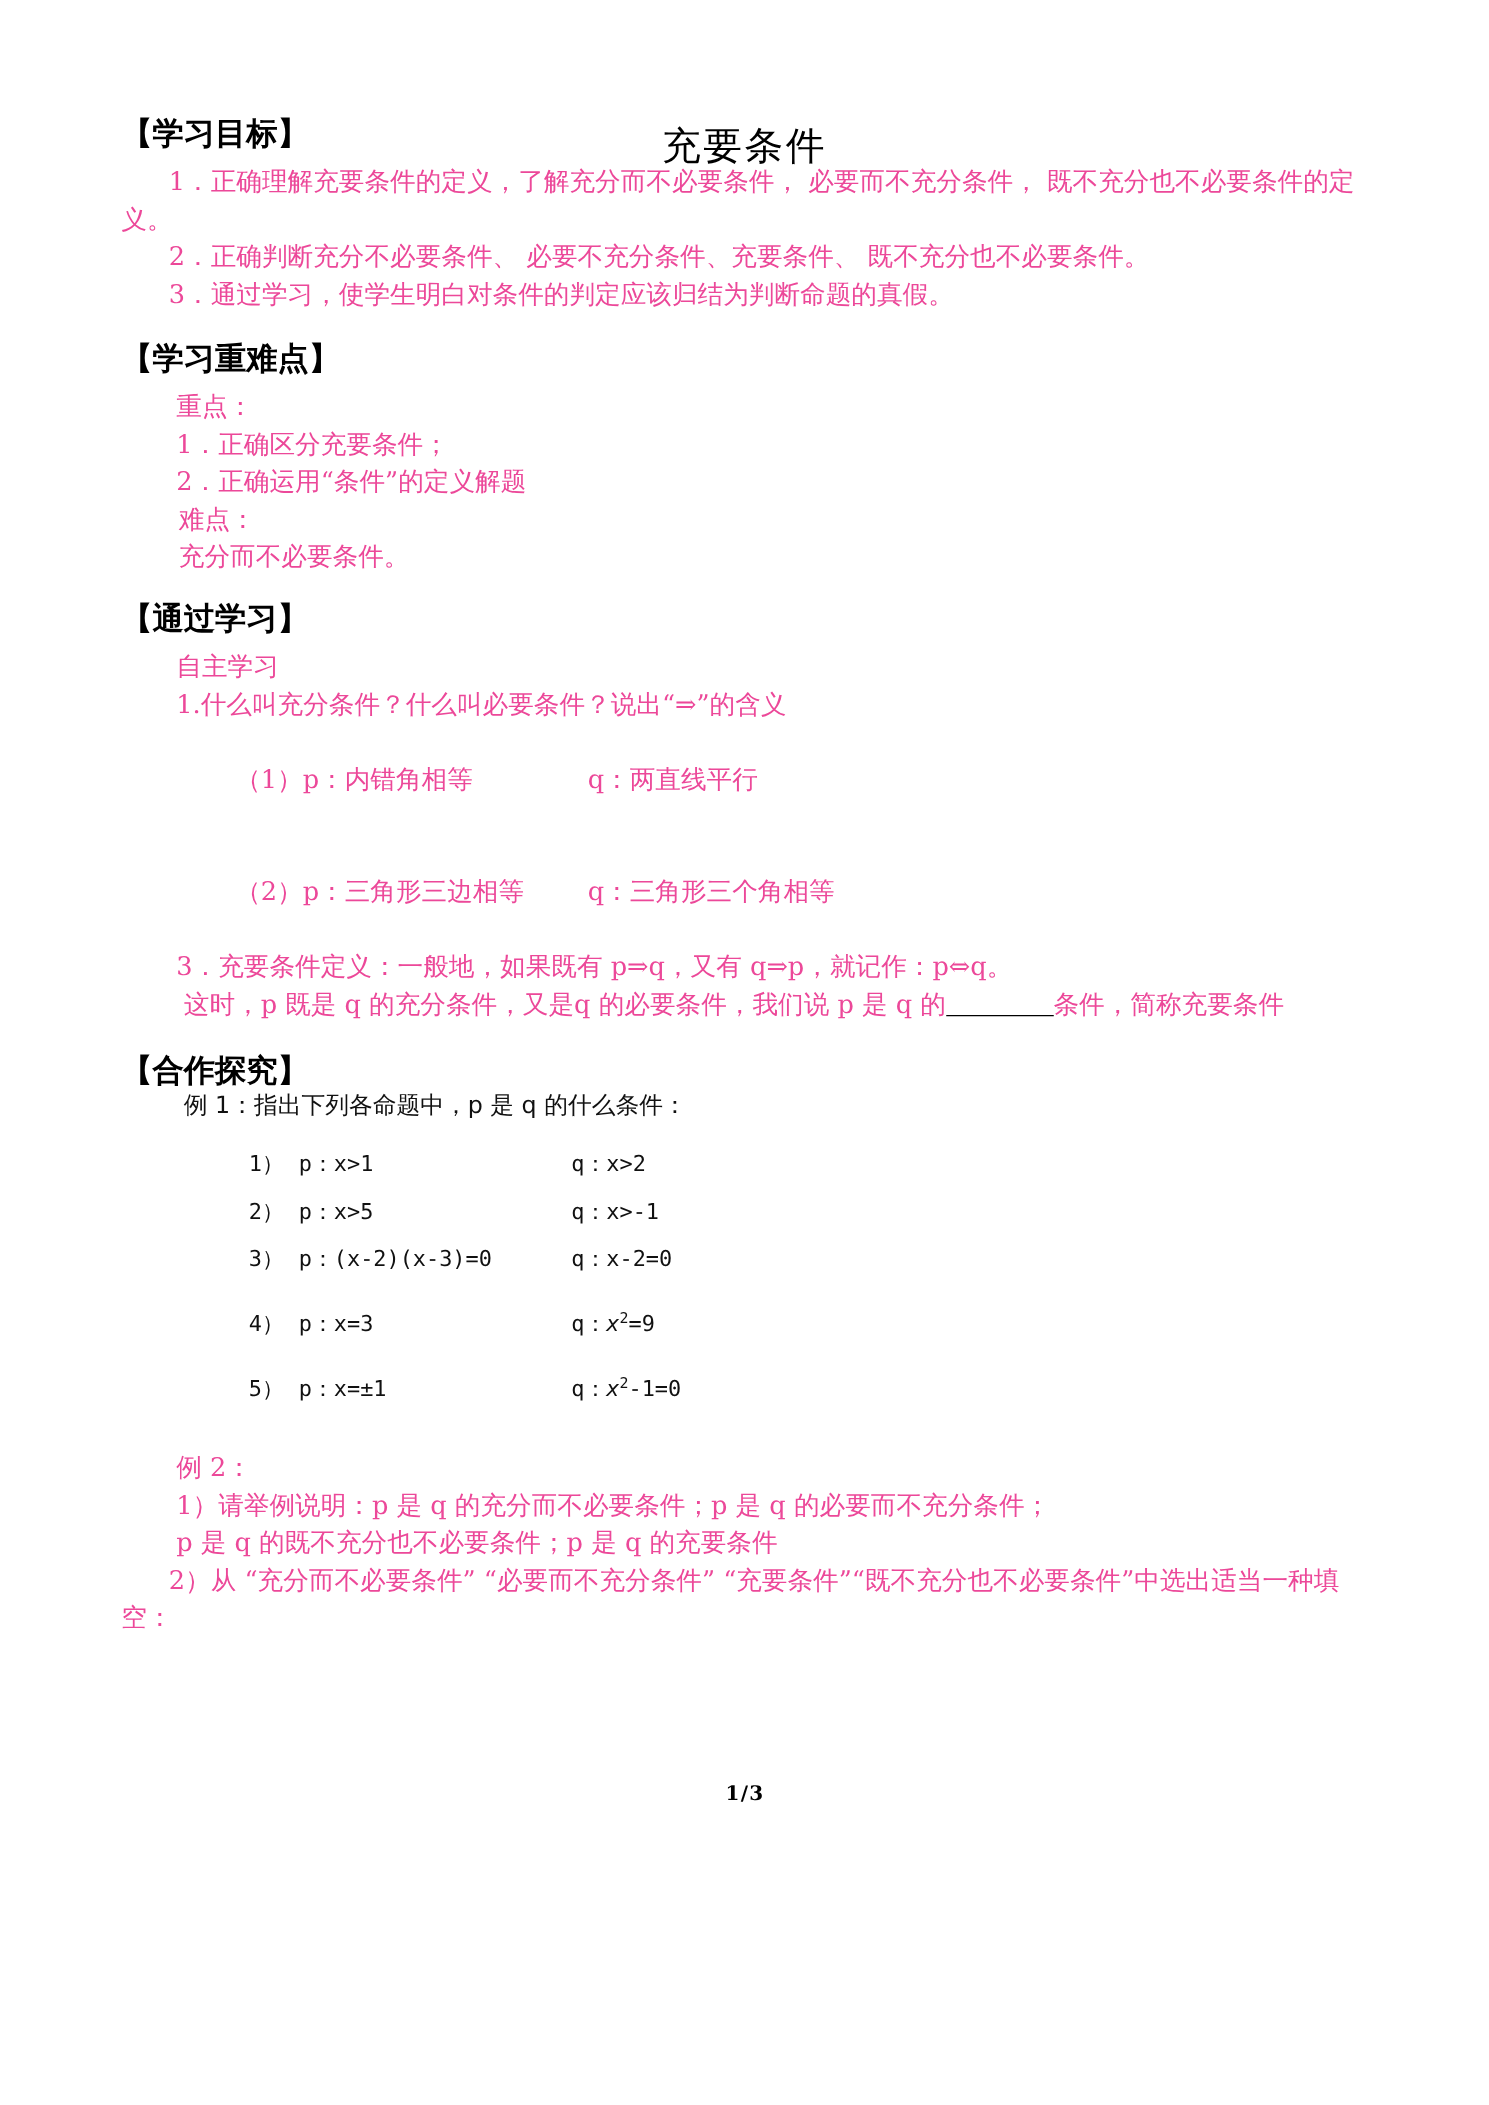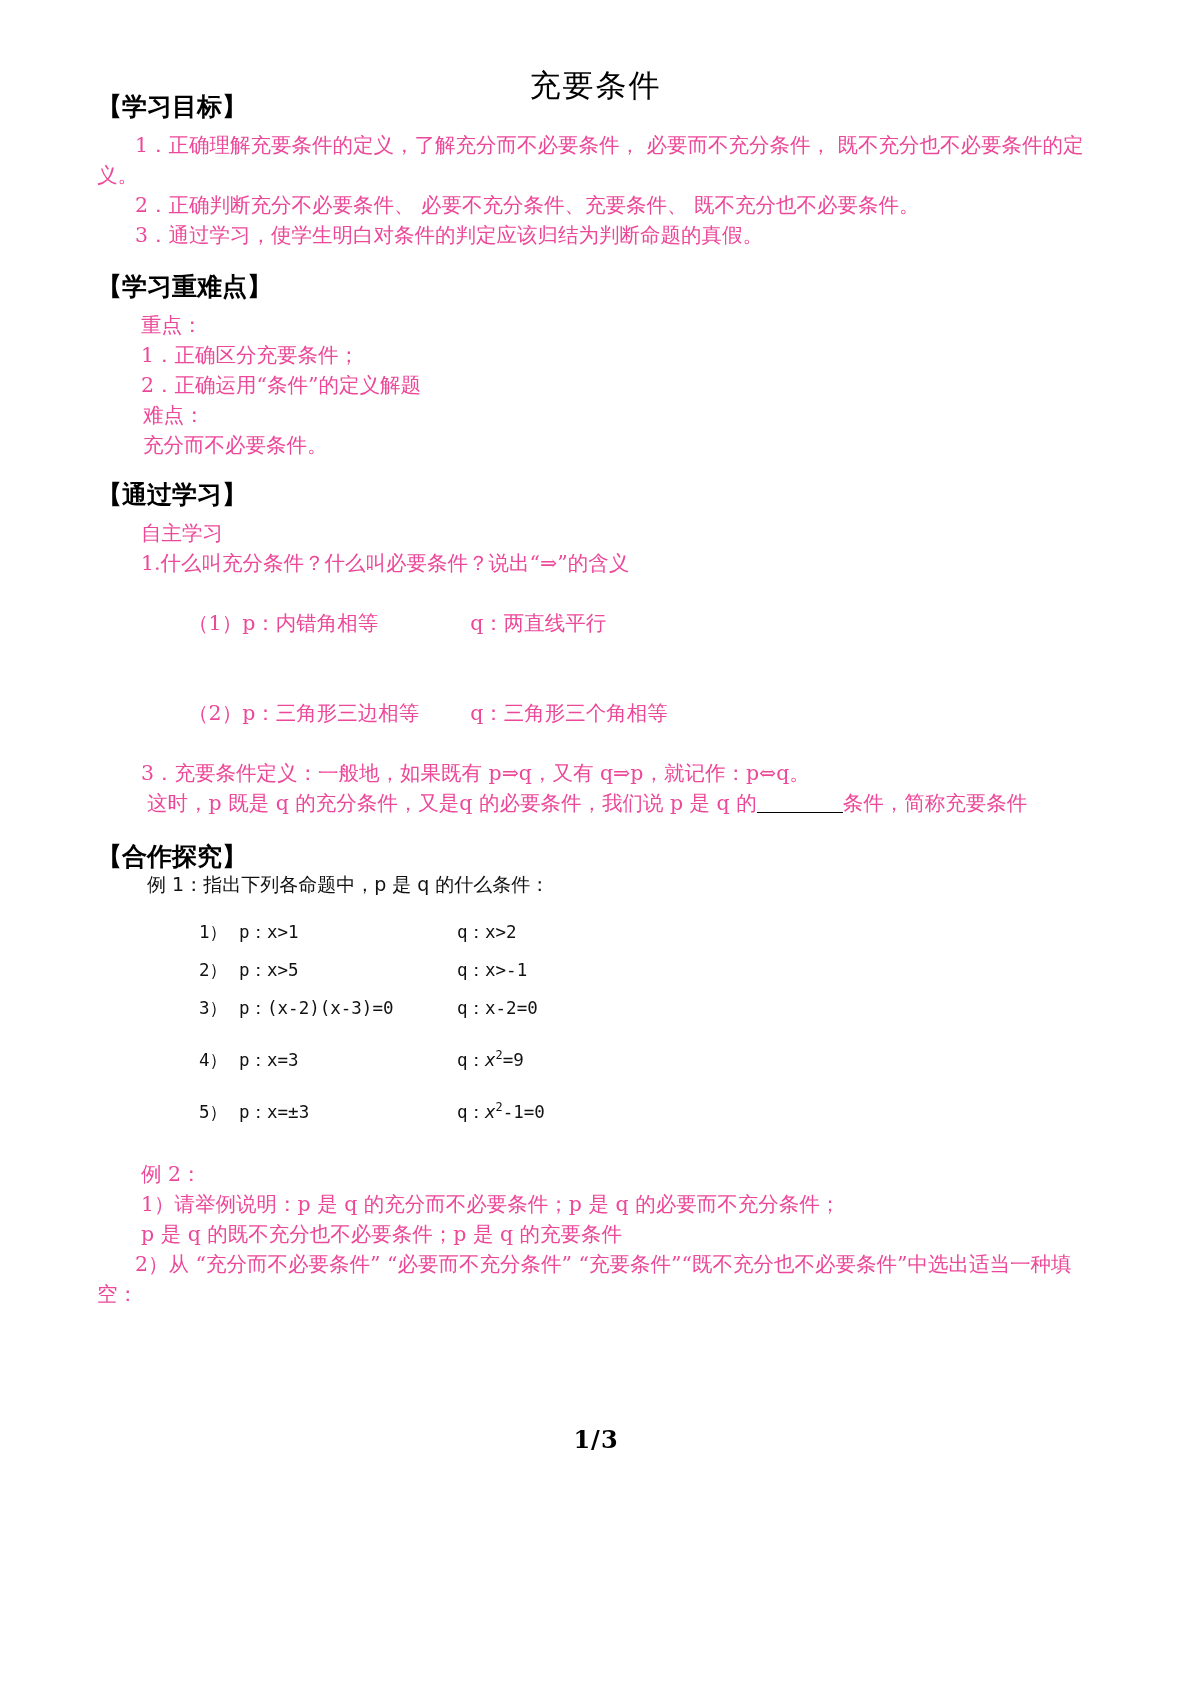--- a/index.html
+++ b/index.html
@@ -29,21 +29,21 @@
     width: 1000px;
   }
 
   
   .doc-title {
     text-align: center;
     font-family: "DejaVu Serif", "Liberation Serif", serif;
     font-size: 31px;
     letter-spacing: 2px;
     margin: 0;
-    padding-top: 65px;
+    padding-top: 96px;
     font-weight: normal;
     color: #000;
   }
 
   
   .section-head {
     font-family: "DejaVu Sans", "Liberation Sans", sans-serif;
     font-weight: bold;
     font-size: 25px;
     letter-spacing: 0px;
@@ -118,21 +118,21 @@
 
   
   .page-footer {
     position: absolute;
     left: 0;
     top: 1425px;
     width: 1191px;
     text-align: center;
     font-family: "DejaVu Serif", "Liberation Serif", serif;
     font-weight: bold;
-    font-size: 24px;
+    font-size: 16px;
     color: #000;
   }
   .page-footer .slash { font-weight: bold; padding: 0 1px; }
 
   
   .watermark {
     position: absolute;
     pointer-events: none;
     color: rgba(170,170,170,0.20);
     font-family: "DejaVu Sans", "Liberation Sans", sans-serif;
@@ -204,21 +204,21 @@
         <span class="p-part">p：(x-2)(x-3)=0</span>
         <span class="q-part">q：x-2=0</span>
       </li>
       <li class="ex-item ex-gap-20">
         <span class="num">4）</span>
         <span class="p-part">p：x=3</span>
         <span class="q-part"><span>q：</span><span class="ital">x</span><sup class="sq">2</sup><span>=9</span></span>
       </li>
       <li class="ex-item ex-gap-20">
         <span class="num">5）</span>
-        <span class="p-part">p：x=±3</span>
+        <span class="p-part">p：x=±1</span>
         <span class="q-part"><span>q：</span><span class="ital">x</span><sup class="sq">2</sup><span>-1=0</span></span>
       </li>
     </ul>
 
     <div class="para p-indent-hang" style="margin-top:32px">例 2：</div>
     <div class="para p-indent-hang">1）请举例说明：p 是 q 的充分而不必要条件；p 是 q 的必要而不充分条件；</div>
     <div class="para p-indent-hang">p 是 q 的既不充分也不必要条件；p 是 q 的充要条件</div>
     <div class="para p-indent-1">2）从 “充分而不必要条件” “必要而不充分条件” “充要条件”“既不充分也不必要条件”中选出适当一种填空：</div>
 
   </div>

